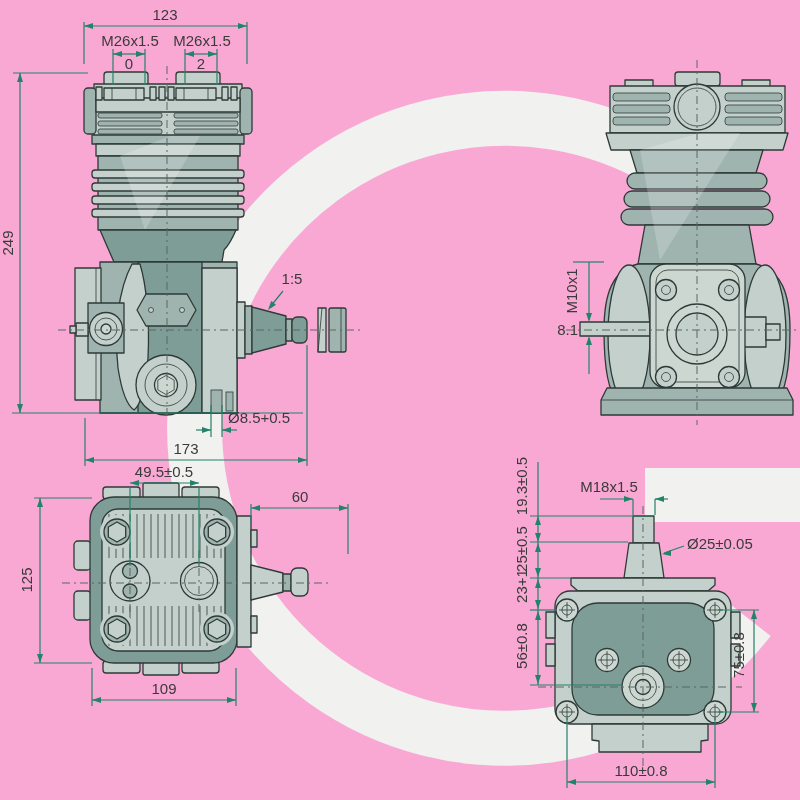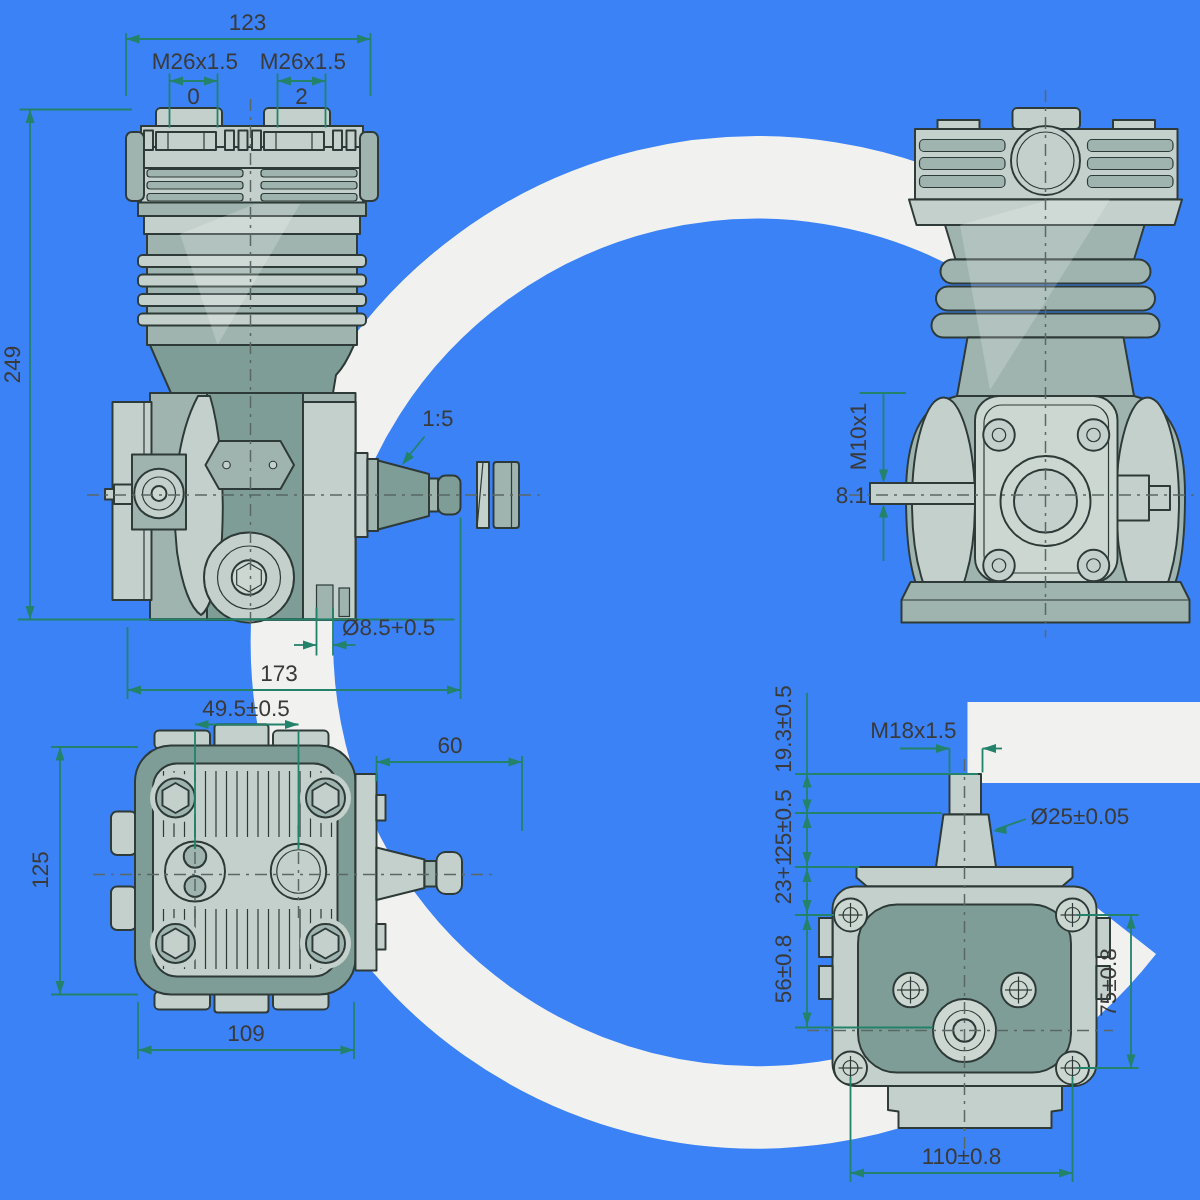--- a/index.html
+++ b/index.html
@@ -1,16 +1,16 @@
 <!DOCTYPE html>
 <html><head>
 <meta charset="utf-8">
 <style>
   html,body{margin:0;padding:0;background:#fcfcfb;}
-  #page{position:relative;width:800px;height:800px;background:#3b82f6;overflow:hidden;
+  #page{position:relative;width:800px;height:800px;background:#f9a8d4;overflow:hidden;
         font-family:"Liberation Sans",sans-serif;}
   svg{display:block}
   
   .o   {stroke:#2e3a37;stroke-width:1.3;stroke-linejoin:round;stroke-linecap:round;}
   .thin{stroke:#2e3a37;stroke-width:.8;}
   .fl  {fill:#c4d0cb;}   
   .fll {fill:#ccd7d2;}   
   .fm  {fill:#9fb4af;}   
   .fd  {fill:#7f9d97;}   
   .nf  {fill:none;}

